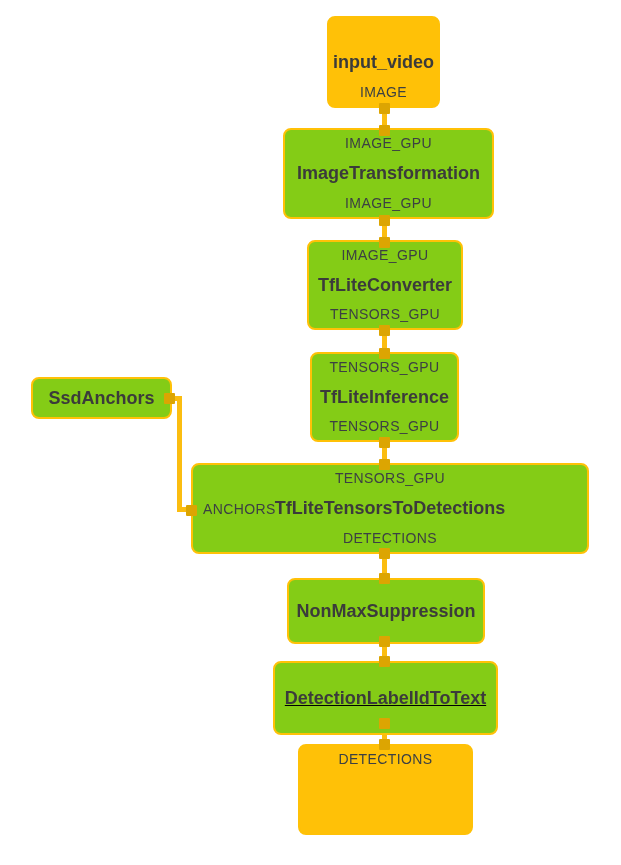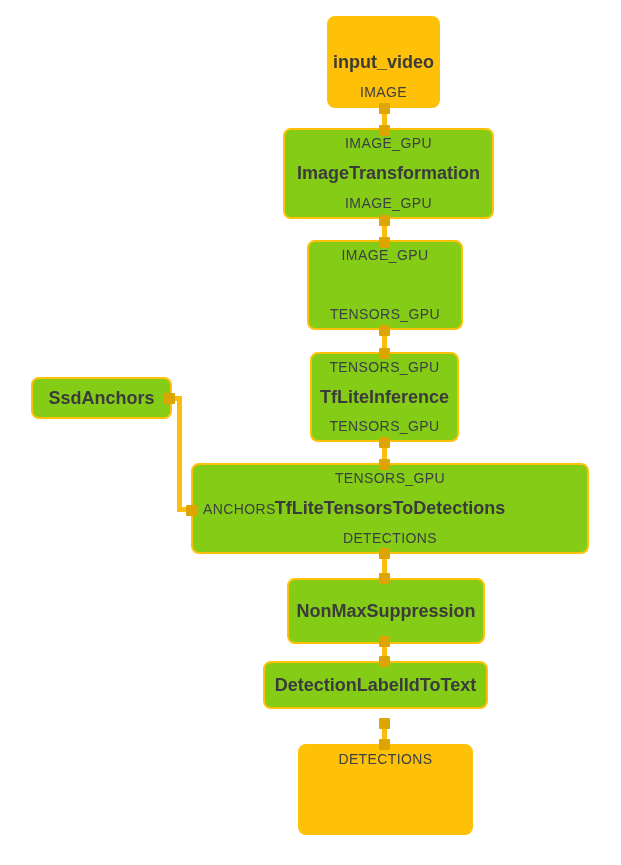--- a/index.html
+++ b/index.html
@@ -99,20 +99,21 @@
   </div>
 
   <div class="node" style="left:283px; top:128px; width:211px; height:91px;">
     <div class="stream-label">IMAGE_GPU</div>
     <div class="node-title">ImageTransformation</div>
     <div class="stream-label">IMAGE_GPU</div>
   </div>
 
   <div class="node" style="left:307px; top:240px; width:156px; height:90px;">
     <div class="stream-label">IMAGE_GPU</div>
+    <div class="node-title">TfLiteConverter</div>
     <div class="stream-label">TENSORS_GPU</div>
   </div>
 
   <div class="node" style="left:310px; top:352px; width:149px; height:90px;">
     <div class="stream-label">TENSORS_GPU</div>
     <div class="node-title">TfLiteInference</div>
     <div class="stream-label">TENSORS_GPU</div>
   </div>
 
   <div class="node center-only" style="left:31px; top:377px; width:141px; height:42px;">
@@ -123,21 +124,21 @@
     <div class="stream-label">TENSORS_GPU</div>
     <div class="node-title">TfLiteTensorsToDetections</div>
     <div class="stream-label">DETECTIONS</div>
     <div class="left-stream-label">ANCHORS</div>
   </div>
 
   <div class="node center-only" style="left:287px; top:578px; width:198px; height:66px;">
     <div class="node-title">NonMaxSuppression</div>
   </div>
 
-  <div class="node center-only" style="left:263px; top:661px; width:225px; height:48px;">
+  <div class="node center-only" style="left:273px; top:661px; width:225px; height:74px;text-decoration:underline;">
     <div class="node-title">DetectionLabelIdToText</div>
   </div>
 
   <div class="node filled" style="left:298px; top:744px; width:175px; height:91px;">
     <div class="stream-label">DETECTIONS</div>
     <div class="stream-spacer"></div>
   </div>
 
   <div class="port" style="left:379px; top:103px;"></div>
   <div class="port" style="left:379px; top:125px;"></div>

